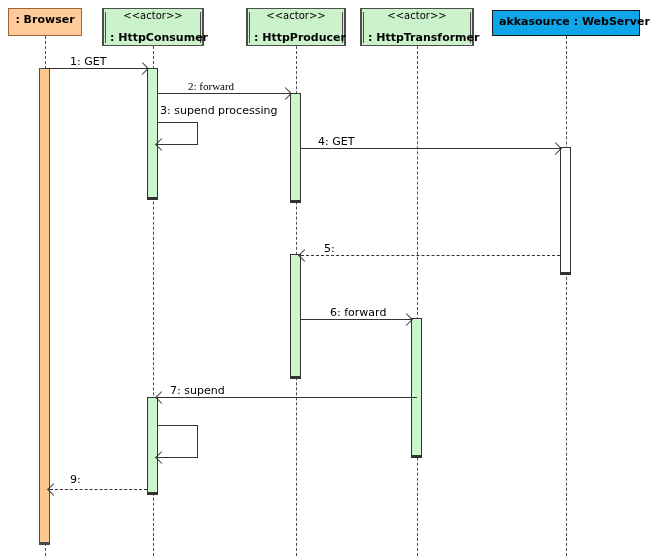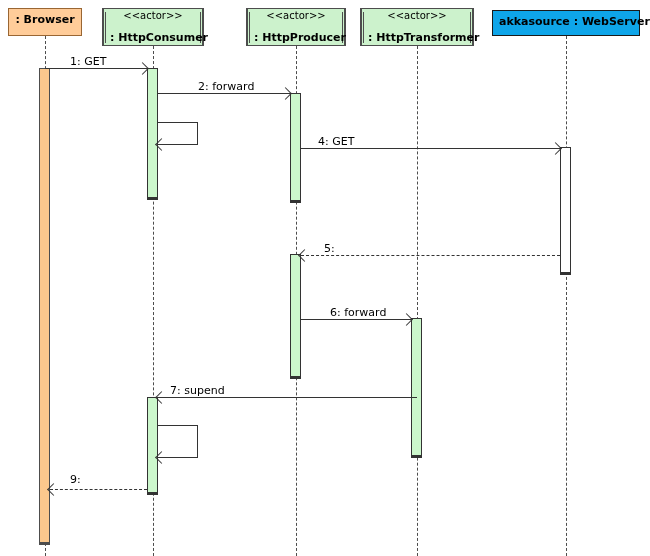--- a/index.html
+++ b/index.html
@@ -171,23 +171,24 @@
     <div class="activation green" style="left: 290px; top: 93px; height: 110px;"></div>
     <div class="activation white" style="left: 560px; top: 147px; height: 128px;"></div>
     <div class="activation green" style="left: 290px; top: 254px; height: 125px;"></div>
     <div class="activation green" style="left: 411px; top: 318px; height: 140px;"></div>
     <div class="activation green" style="left: 147px; top: 397px; height: 98px;"></div>
     <div class="msgline" style="left: 45px; top: 68px; width: 102px;"></div>
     <div class="arrowhead open-right" style="left: 138px; top: 64px;"></div>
     <div class="msglabel" style="left: 70px; top: 55px;">1: GET</div>
     <div class="msgline" style="left: 158px; top: 93px; width: 132px;"></div>
     <div class="arrowhead open-right" style="left: 281px; top: 89px;"></div>
-    <div class="msglabel" style="left: 198px; top: 80px;">2: forward</div>
+    <div class="msglabel" style="left: 188px; top: 80px; font-family: Liberation Serif, serif;">2: forward</div>
     <div class="selfcall" style="left: 158px; top: 122px; width: 40px; height: 23px;"></div>
     <div class="arrowhead open-left" style="left: 157px; top: 140px;"></div>
+    <div class="msglabel" style="left: 160px; top: 104px;">3: supend processing</div>
     <div class="msgline" style="left: 301px; top: 148px; width: 259px;"></div>
     <div class="arrowhead open-right" style="left: 551px; top: 144px;"></div>
     <div class="msglabel" style="left: 318px; top: 135px;">4: GET</div>
     <div class="msgline dashed" style="left: 301px; top: 255px; width: 259px;"></div>
     <div class="arrowhead open-left" style="left: 300px; top: 251px;"></div>
     <div class="msglabel" style="left: 324px; top: 242px;">5:</div>
     <div class="msgline" style="left: 301px; top: 319px; width: 110px;"></div>
     <div class="arrowhead open-right" style="left: 402px; top: 315px;"></div>
     <div class="msglabel" style="left: 330px; top: 306px; text-align: right;">6: forward</div>
     <div class="msgline" style="left: 158px; top: 397px; width: 259px;"></div>

